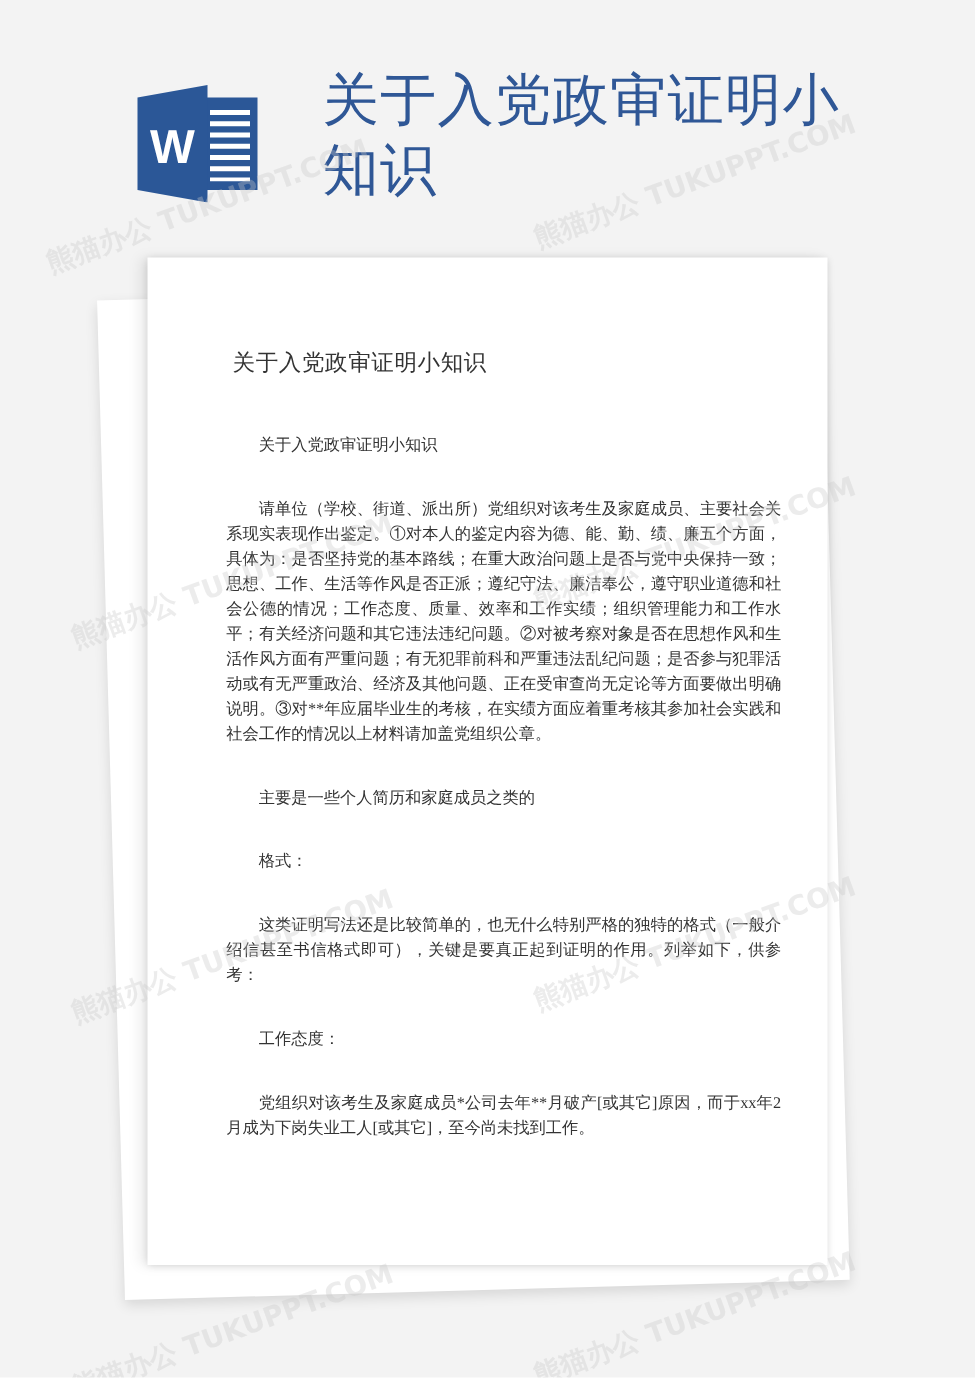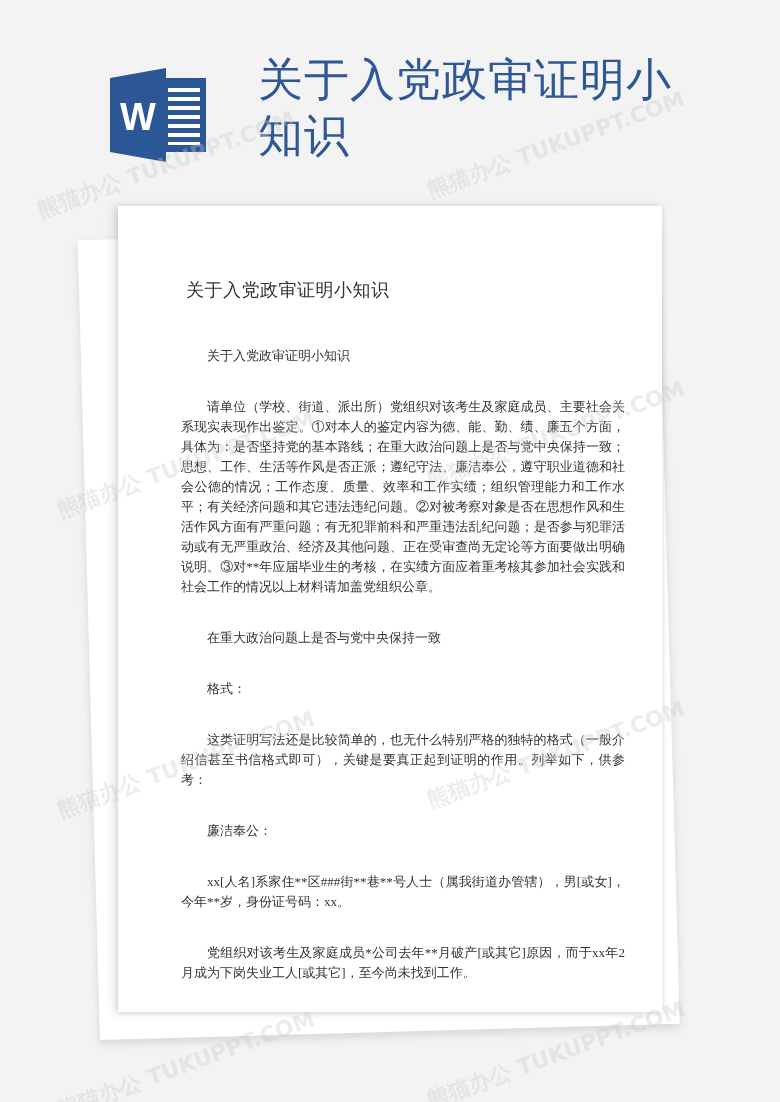--- a/index.html
+++ b/index.html
@@ -58,25 +58,24 @@
   <div class="header-title">关于入党政审证明小知识</div>
 </div>
 
 <div class="paper-back"></div>
 
 <div class="paper">
   <div class="doc-title">关于入党政审证明小知识</div>
   <div class="doc-body">
     <p class="para">关于入党政审证明小知识</p>
     <p class="para">请单位（学校、街道、派出所）党组织对该考生及家庭成员、主要社会关系现实表现作出鉴定。①对本人的鉴定内容为德、能、勤、绩、廉五个方面，具体为：是否坚持党的基本路线；在重大政治问题上是否与党中央保持一致；思想、工作、生活等作风是否正派；遵纪守法、廉洁奉公，遵守职业道德和社会公德的情况；工作态度、质量、效率和工作实绩；组织管理能力和工作水平；有关经济问题和其它违法违纪问题。②对被考察对象是否在思想作风和生活作风方面有严重问题；有无犯罪前科和严重违法乱纪问题；是否参与犯罪活动或有无严重政治、经济及其他问题、正在受审查尚无定论等方面要做出明确说明。③对**年应届毕业生的考核，在实绩方面应着重考核其参加社会实践和社会工作的情况以上材料请加盖党组织公章。</p>
-    <p class="para">在重大政治问题上是否与党中央保持一致</p>
+    <p class="para">主要是一些个人简历和家庭成员之类的</p>
     <p class="para">格式：</p>
     <p class="para">这类证明写法还是比较简单的，也无什么特别严格的独特的格式（一般介绍信甚至书信格式即可），关键是要真正起到证明的作用。列举如下，供参考：</p>
-    <p class="para">廉洁奉公：</p>
-    <p class="para">xx[人名]系家住**区###街**巷**号人士（属我街道办管辖），男[或女]，今年**岁，身份证号码：xx。</p>
+    <p class="para">工作态度：</p>
     <p class="para">党组织对该考生及家庭成员*公司去年**月破产[或其它]原因，而于xx年2月成为下岗失业工人[或其它]，至今尚未找到工作。</p>
   </div>
 </div>
 
 <div class="watermark" style="left:30px;top:150px;">熊猫办公 TUKUPPT.COM</div>
 <div class="watermark" style="left:420px;top:130px;">熊猫办公 TUKUPPT.COM</div>
 <div class="watermark" style="left:50px;top:450px;">熊猫办公 TUKUPPT.COM</div>
 <div class="watermark" style="left:420px;top:420px;">熊猫办公 TUKUPPT.COM</div>
 <div class="watermark" style="left:50px;top:750px;">熊猫办公 TUKUPPT.COM</div>
 <div class="watermark" style="left:420px;top:740px;">熊猫办公 TUKUPPT.COM</div>

